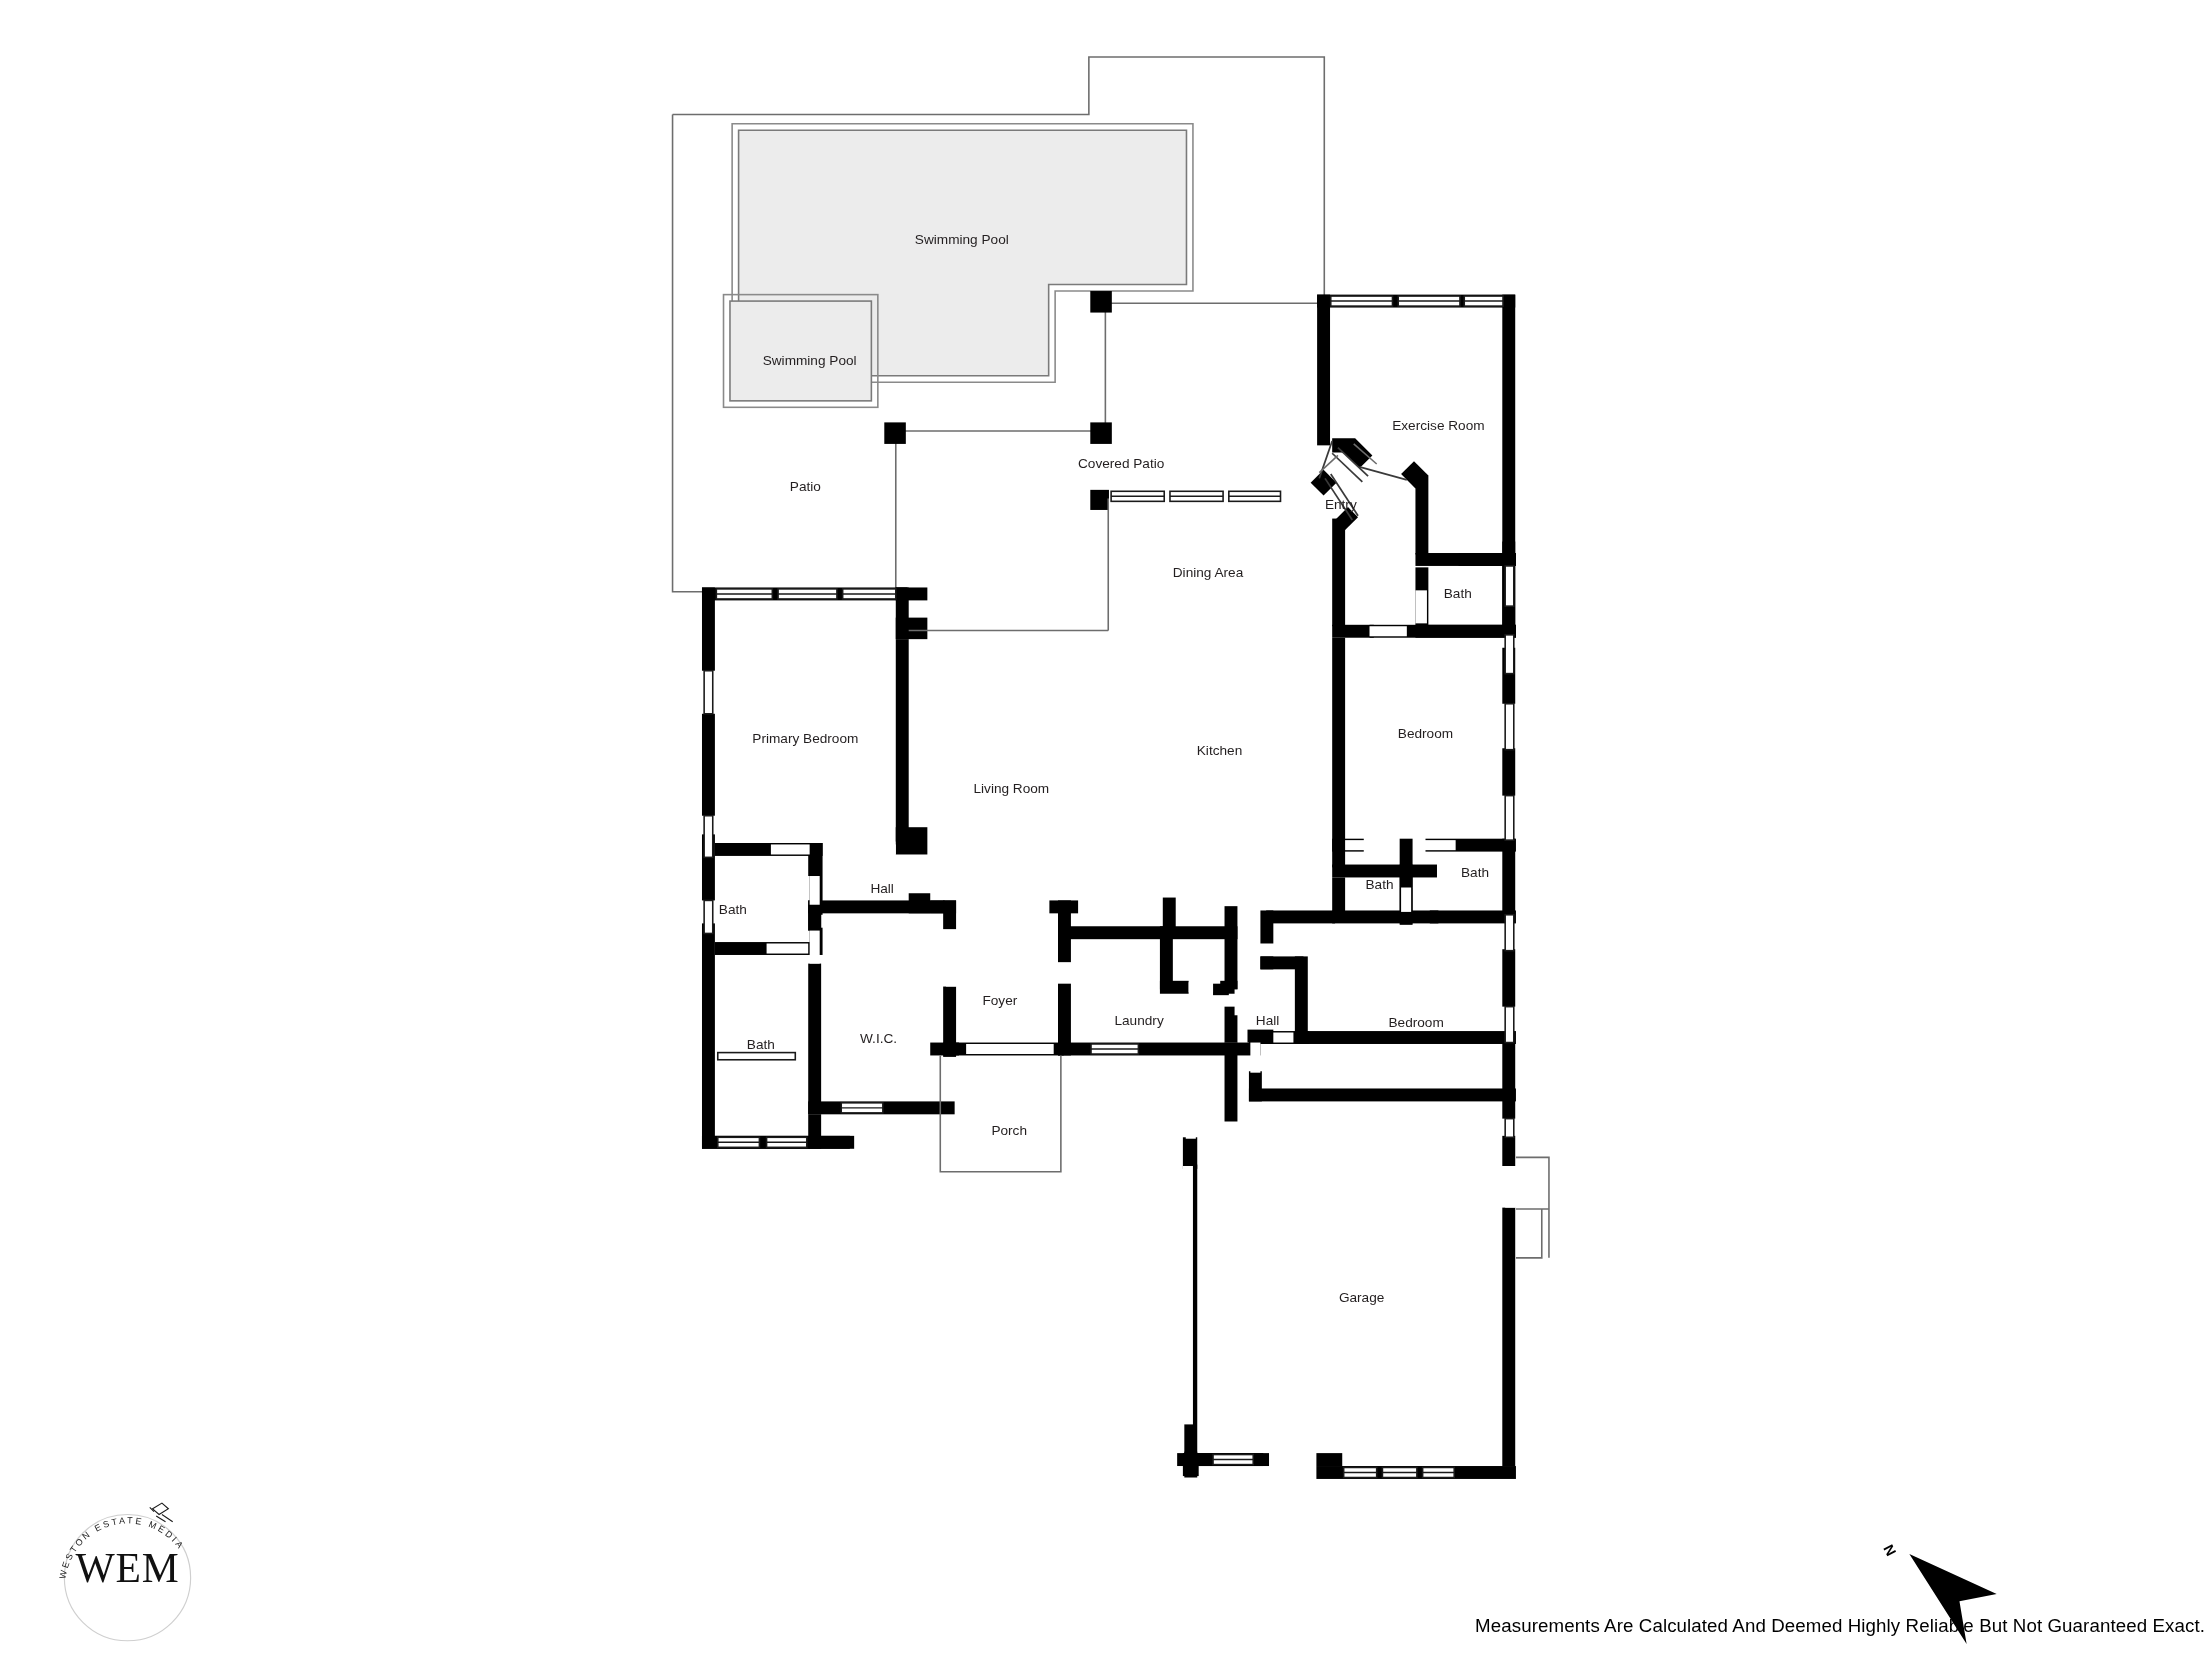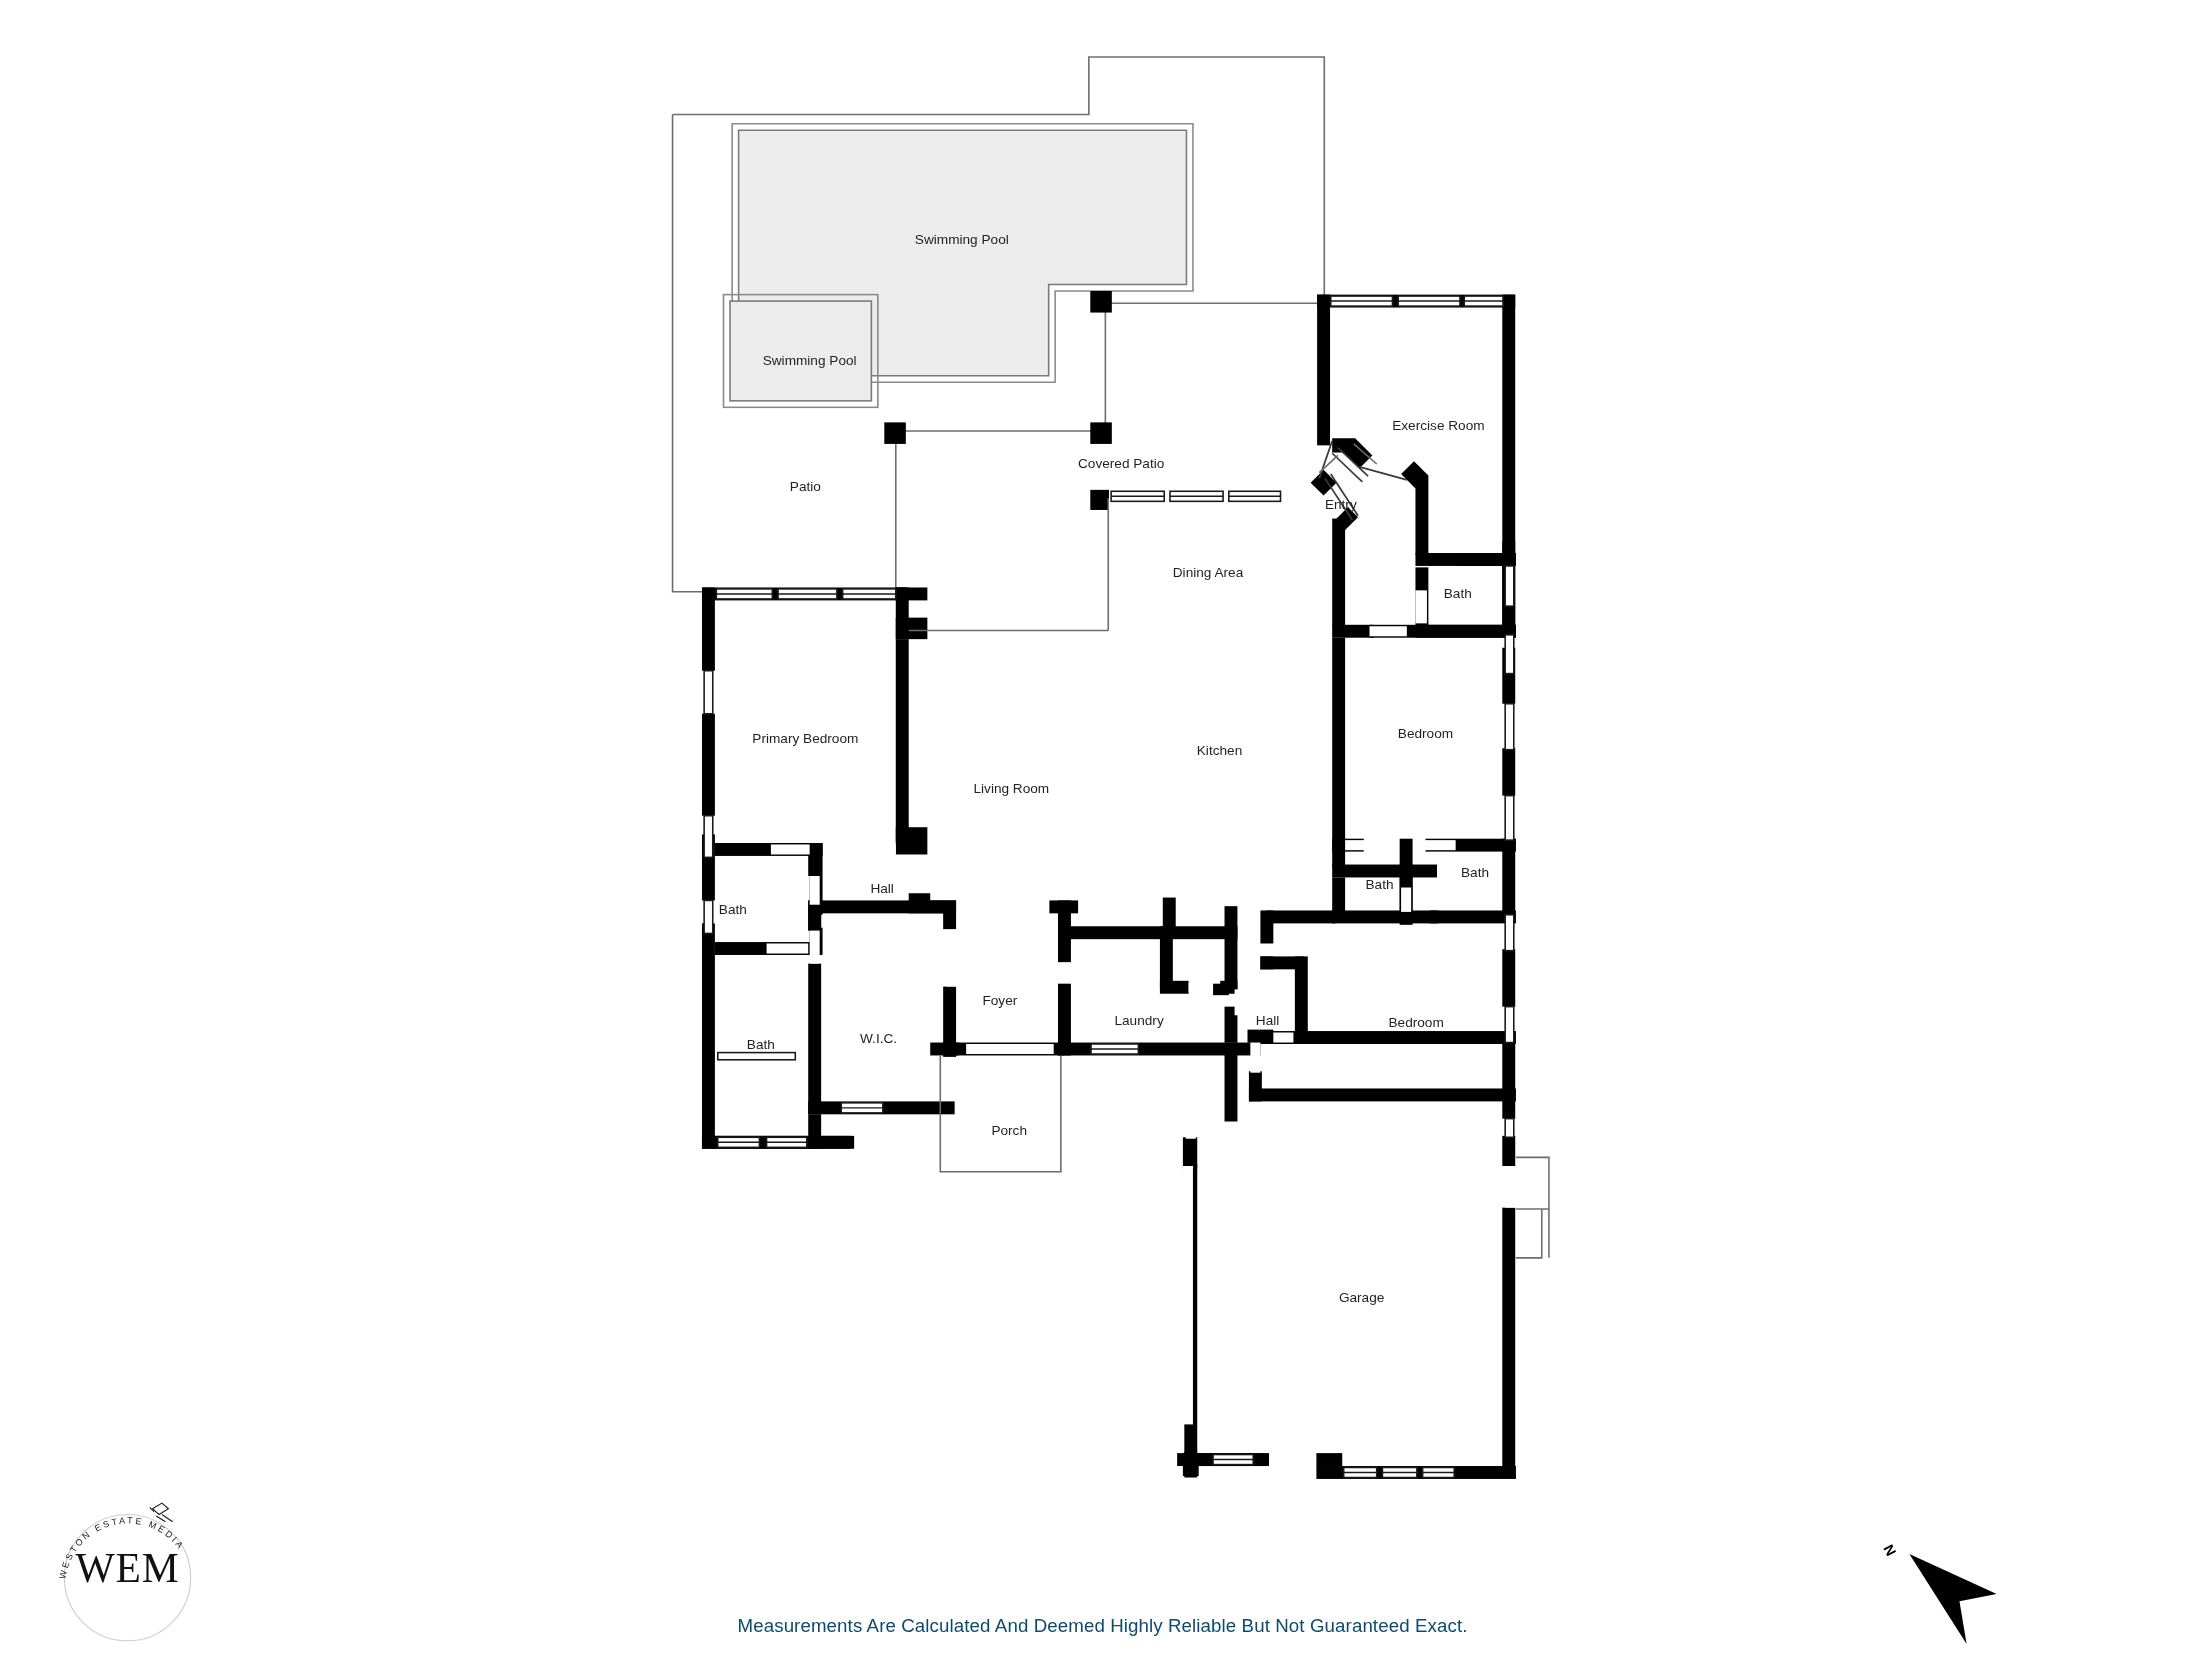--- a/index.html
+++ b/index.html
@@ -26,24 +26,24 @@
     font-size:19px;
     fill:#231f20;
     text-anchor:middle;
     dominant-baseline:middle;
   }
   .footer-note{
     position:absolute;
     left:0;
     top:1615px;
     width:2205px;
-    text-align:center;
+    text-align:right;
     font-size:18.7px;
     letter-spacing:0.1px;
-    color:#0c4a6e;
+    color:#000000;
     font-family:"Liberation Sans", sans-serif;
   }
   #logo{
     position:absolute;
     left:45px;top:1477px;
     width:165px;height:165px;
   }
   #compass{
     position:absolute;
     right:29px;bottom:10px;

